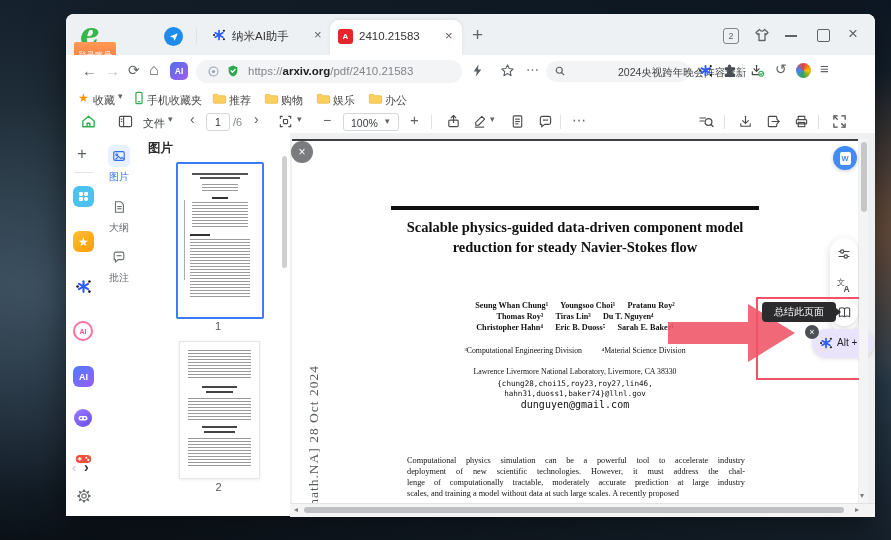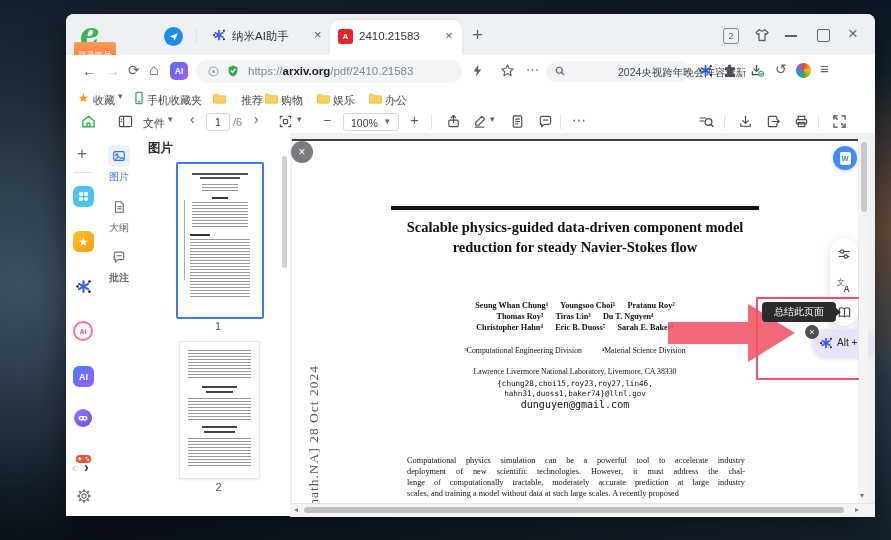--- a/index.html
+++ b/index.html
@@ -172,21 +172,21 @@
         <rect x="4.5" y="1.5" width="7" height="13" rx="1.5"></rect>
         <line x1="6.5" y1="12.3" x2="9.5" y2="12.3"></line>
       </svg>
   </span>
   <span class="ab bklabel" style="left:147px;top:93px;">手机收藏夹</span>
   <span class="ab" style="left:212px;top:91px;">
       <svg width="15" height="15" viewBox="0 0 16 16">
         <path d="M1.5 4.5 a1 1 0 0 1 1 -1 h3.2 l1.4 1.6 H13.5 a1 1 0 0 1 1 1 V12 a1 1 0 0 1 -1 1 H2.5 a1 1 0 0 1 -1 -1 Z" fill="#fcd05e" stroke="#e8b53e" stroke-width=".8"></path>
       </svg>
     </span>
-  <span class="ab bklabel" style="left:241px;top:93px;">推荐</span>
+  <span class="ab bklabel" style="left:229px;top:93px;">推荐</span>
   <span class="ab" style="left:264px;top:91px;">
       <svg width="15" height="15" viewBox="0 0 16 16">
         <path d="M1.5 4.5 a1 1 0 0 1 1 -1 h3.2 l1.4 1.6 H13.5 a1 1 0 0 1 1 1 V12 a1 1 0 0 1 -1 1 H2.5 a1 1 0 0 1 -1 -1 Z" fill="#fcd05e" stroke="#e8b53e" stroke-width=".8"></path>
       </svg>
     </span>
   <span class="ab bklabel" style="left:281px;top:93px;">购物</span>
   <span class="ab" style="left:316px;top:91px;">
       <svg width="15" height="15" viewBox="0 0 16 16">
         <path d="M1.5 4.5 a1 1 0 0 1 1 -1 h3.2 l1.4 1.6 H13.5 a1 1 0 0 1 1 1 V12 a1 1 0 0 1 -1 1 H2.5 a1 1 0 0 1 -1 -1 Z" fill="#fcd05e" stroke="#e8b53e" stroke-width=".8"></path>
       </svg>
@@ -383,21 +383,21 @@
     </span>
     <span class="ab ptab-label" style="left:3px;top:25px;">大纲</span>
   </div>
   <div class="ab" style="left:106px;top:246px;width:26px;height:36px;">
     <span class="ab ctr" style="left:2px;top:0;width:22px;height:22px;">
       <svg width="14" height="14" viewBox="0 0 16 16" fill="none" stroke="#6b6f73" stroke-width="1.3" stroke-linejoin="round">
           <path d="M2.5 4.5 a2 2 0 0 1 2 -2 h7 a2 2 0 0 1 2 2 v4.5 a2 2 0 0 1 -2 2 h-4.5 l-3 2.8 v-2.8 h-1.5 a2 2 0 0 1 0 -0.01 Z"></path>
           <line x1="5.2" y1="6.5" x2="10.8" y2="6.5"></line>
         </svg>
     </span>
-    <span class="ab ptab-label" style="left:3px;top:25px;font-weight:bold;">批注</span>
+    <span class="ab ptab-label" style="left:3px;top:25px;">批注</span>
   </div>
 
   <div class="ab" style="left:137px;top:133px;width:153px;height:383px;background:#fff;border-right:1px solid #e4e4e6;"></div>
   <div class="ab" style="left:148px;top:140px;font-size:12.5px;font-weight:bold;color:#2c2c2e;">图片</div>
 
   <div class="ab" style="left:176px;top:162px;width:84px;height:153px;background:#fff;border:2px solid #3a7bf7;border-radius:2px;">
     <div class="ab" style="left:0;top:0;width:84px;height:153px;">
       <div class="ab" style="left:14px;top:9px;width:56px;height:2px;background:#555;"></div>
       <div class="ab" style="left:22px;top:13px;width:40px;height:2px;background:#555;"></div>
       <div class="ab" style="left:24px;top:20px;width:36px;height:8px;" class2="thumbline">

